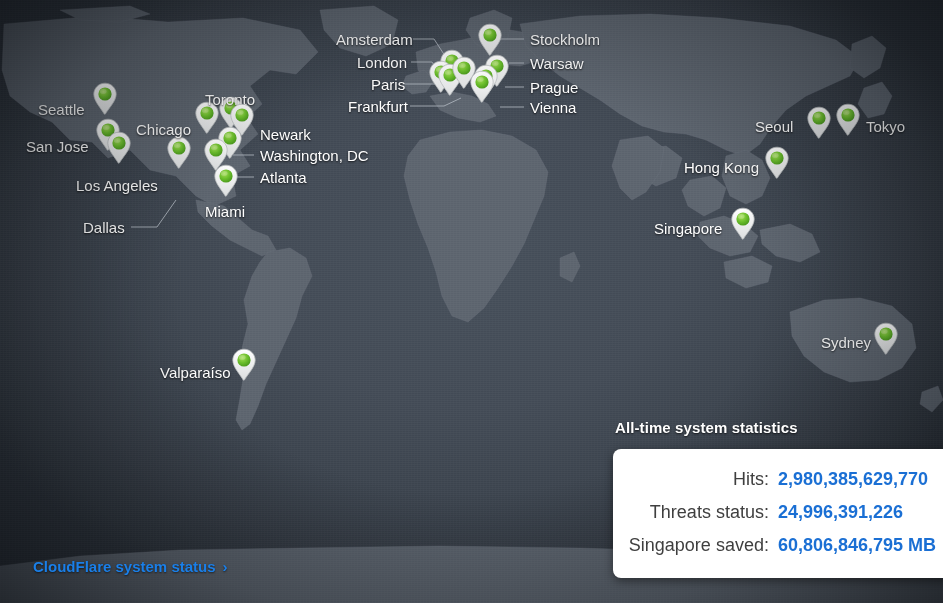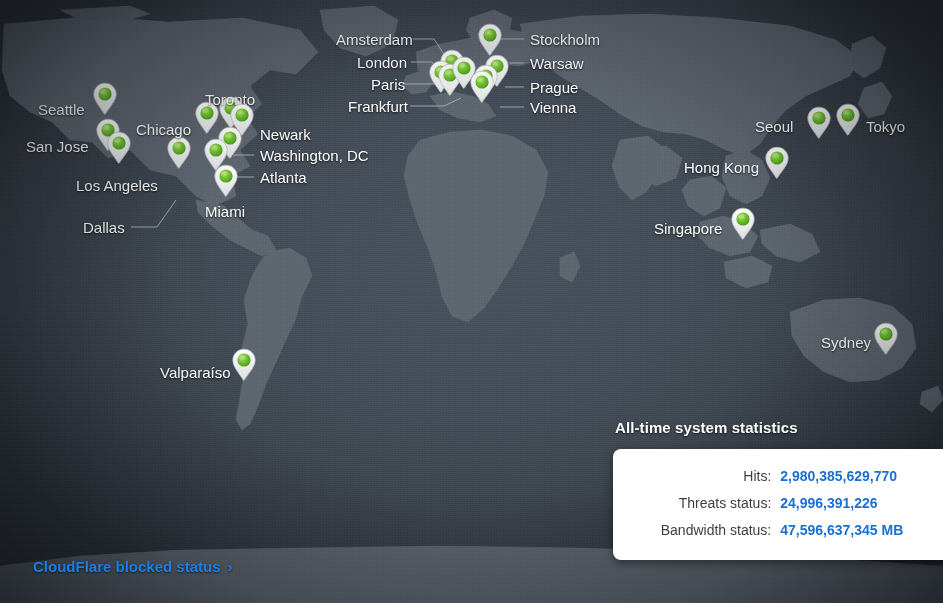--- a/index.html
+++ b/index.html
@@ -112,21 +112,21 @@
     border-radius: 8px;
     padding: 14px 20px 16px 14px;
     box-shadow: 0 3px 10px rgba(0,0,0,.45);
   }
   #stats-card table {
     border-collapse: collapse;
     width: 100%;
   }
   #stats-card td {
     padding: 3px 0;
-    font-size: 14px;
+    font-size: 18px;
     line-height: 1.5;
   }
   #stats-card td.label {
     text-align: right;
     color: #3f3f3f;
     padding-right: 9px;
     white-space: nowrap;
   }
   #stats-card td.value {
     text-align: left;
@@ -738,26 +738,26 @@
         <tbody id="stats-rows">
             <tr>
               <td class="label">Hits:</td>
               <td class="value">2,980,385,629,770</td>
             </tr>
             <tr>
               <td class="label">Threats status:</td>
               <td class="value">24,996,391,226</td>
             </tr>
             <tr>
-              <td class="label">Bandwidth status:</td>
-              <td class="value">47,596,637,345 MB</td>
+              <td class="label">Singapore saved:</td>
+              <td class="value">60,806,846,795 MB</td>
             </tr>
           </tbody>
       </table>
     </div>
   </div>
 
   <a id="status-link" href="#">
-    <span>CloudFlare blocked status</span>
+    <span>CloudFlare system status</span>
     <span class="chev">›</span>
   </a>
 
 </div>
 
 </body></html>

